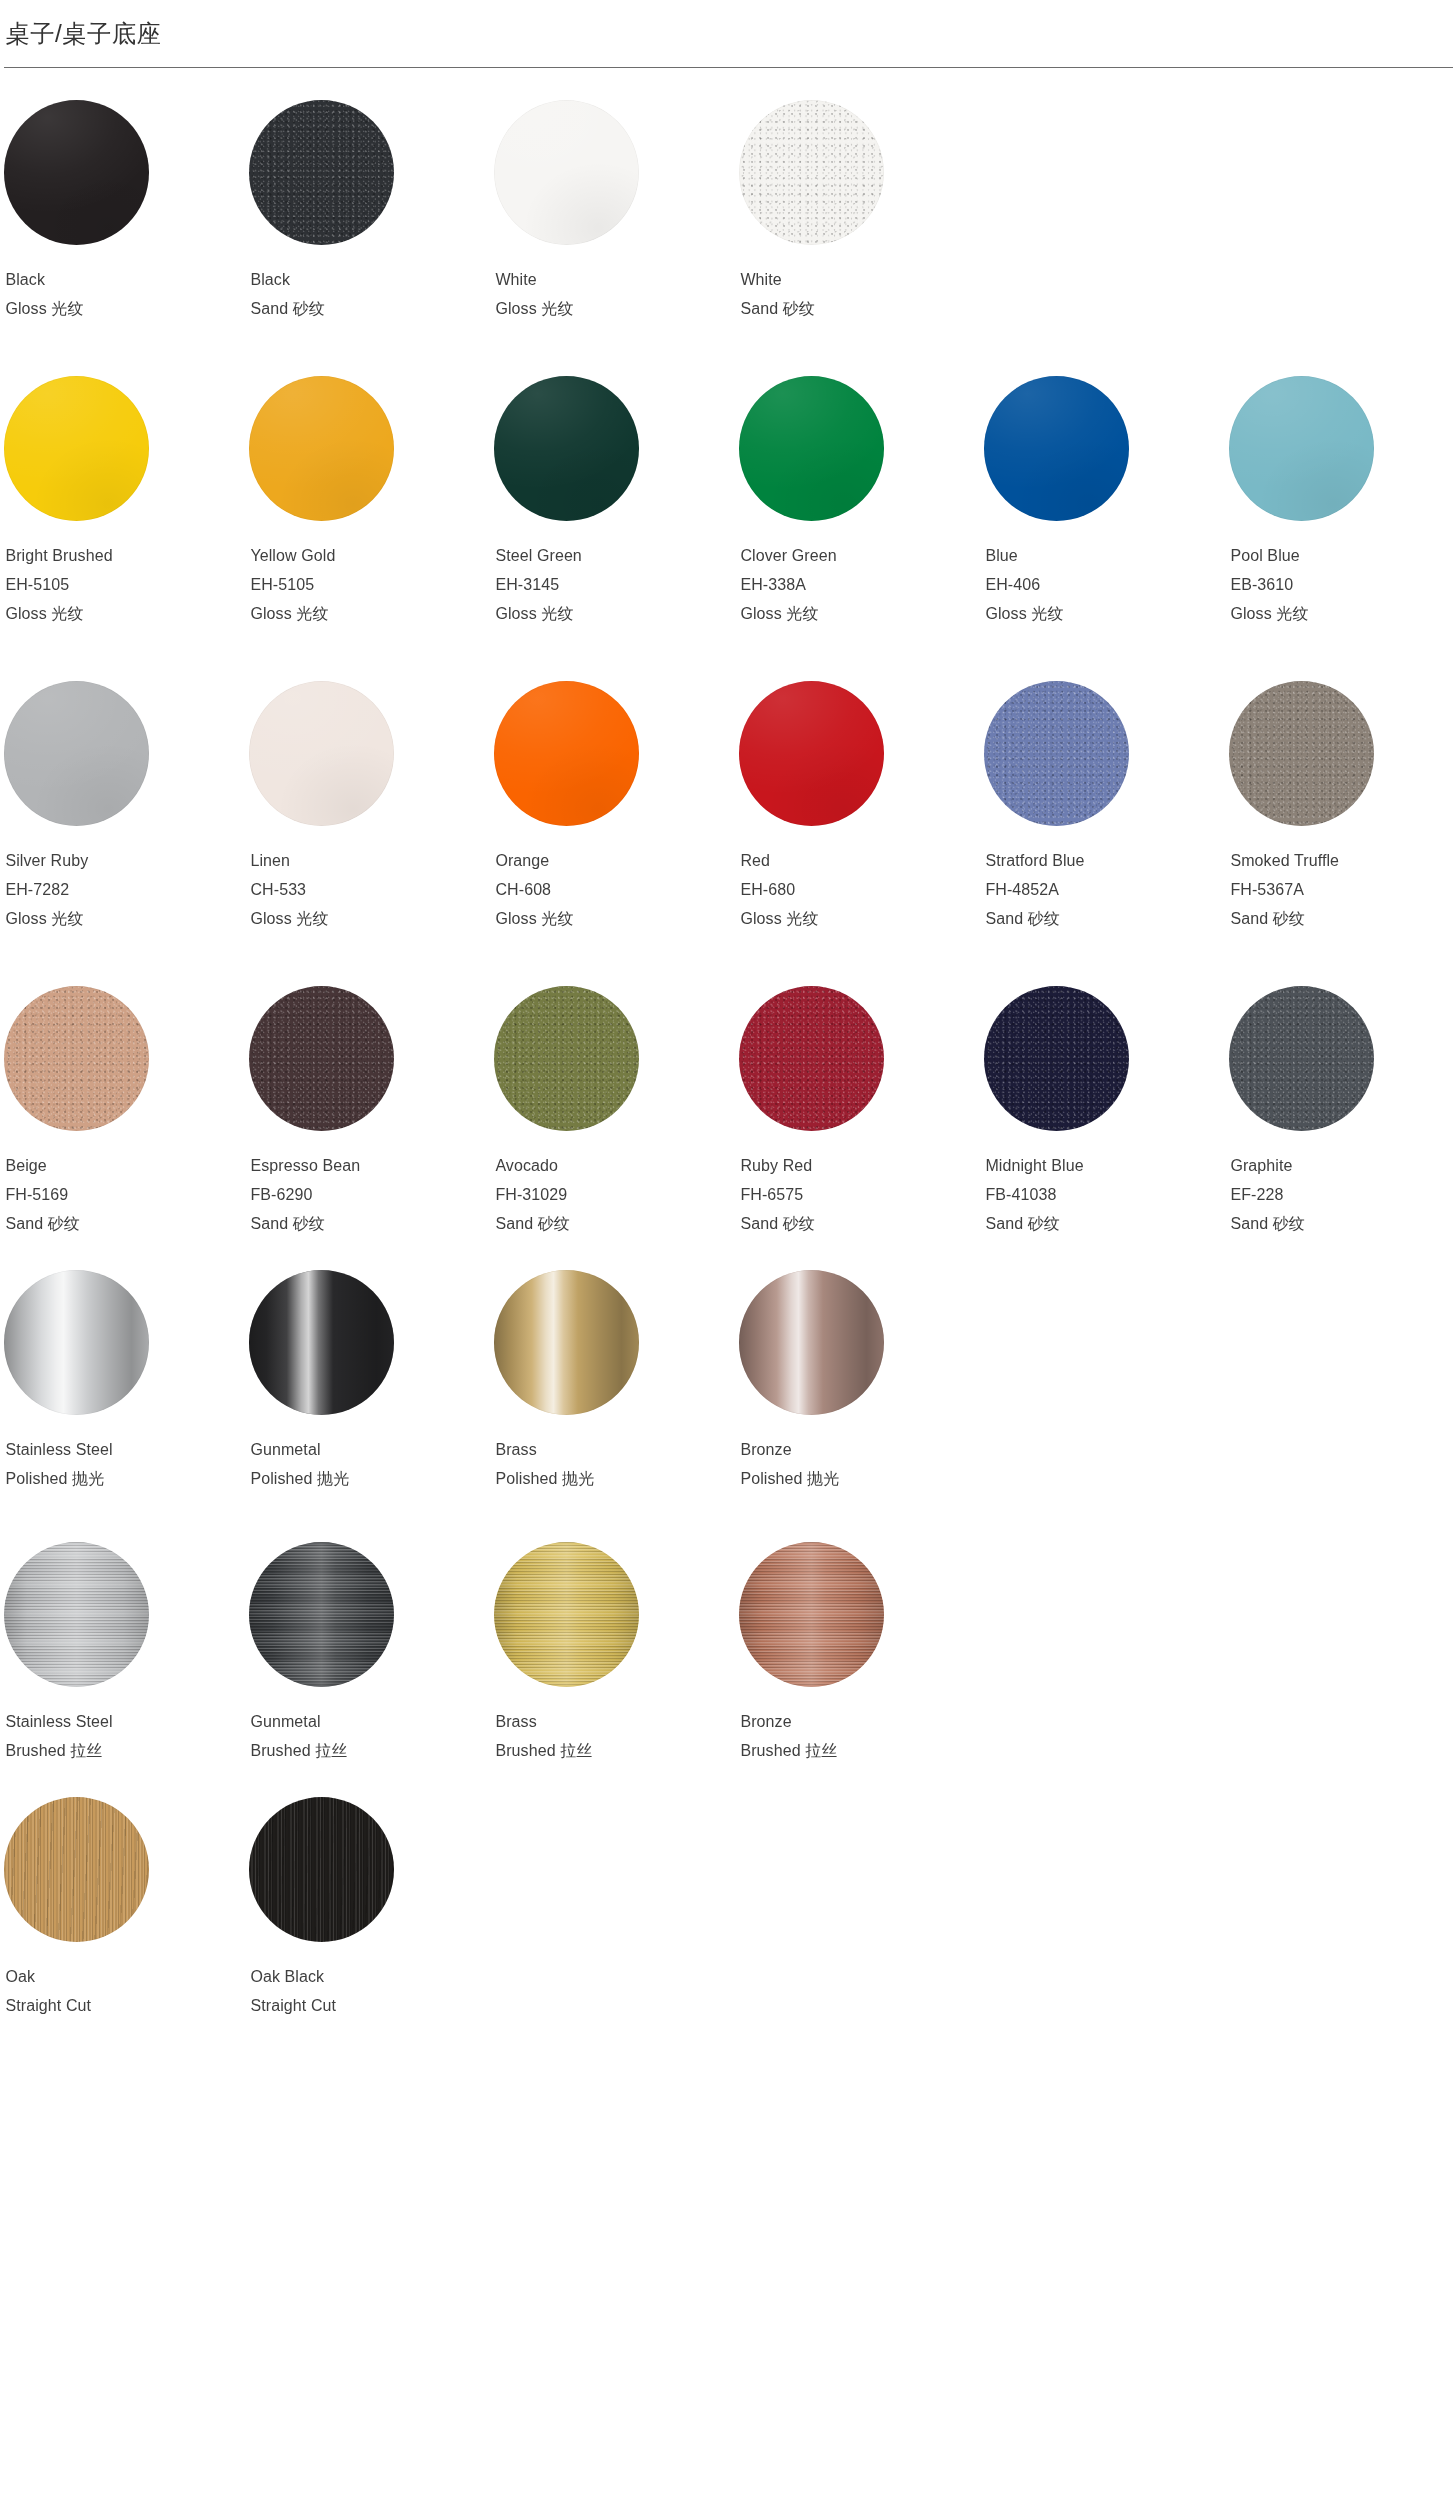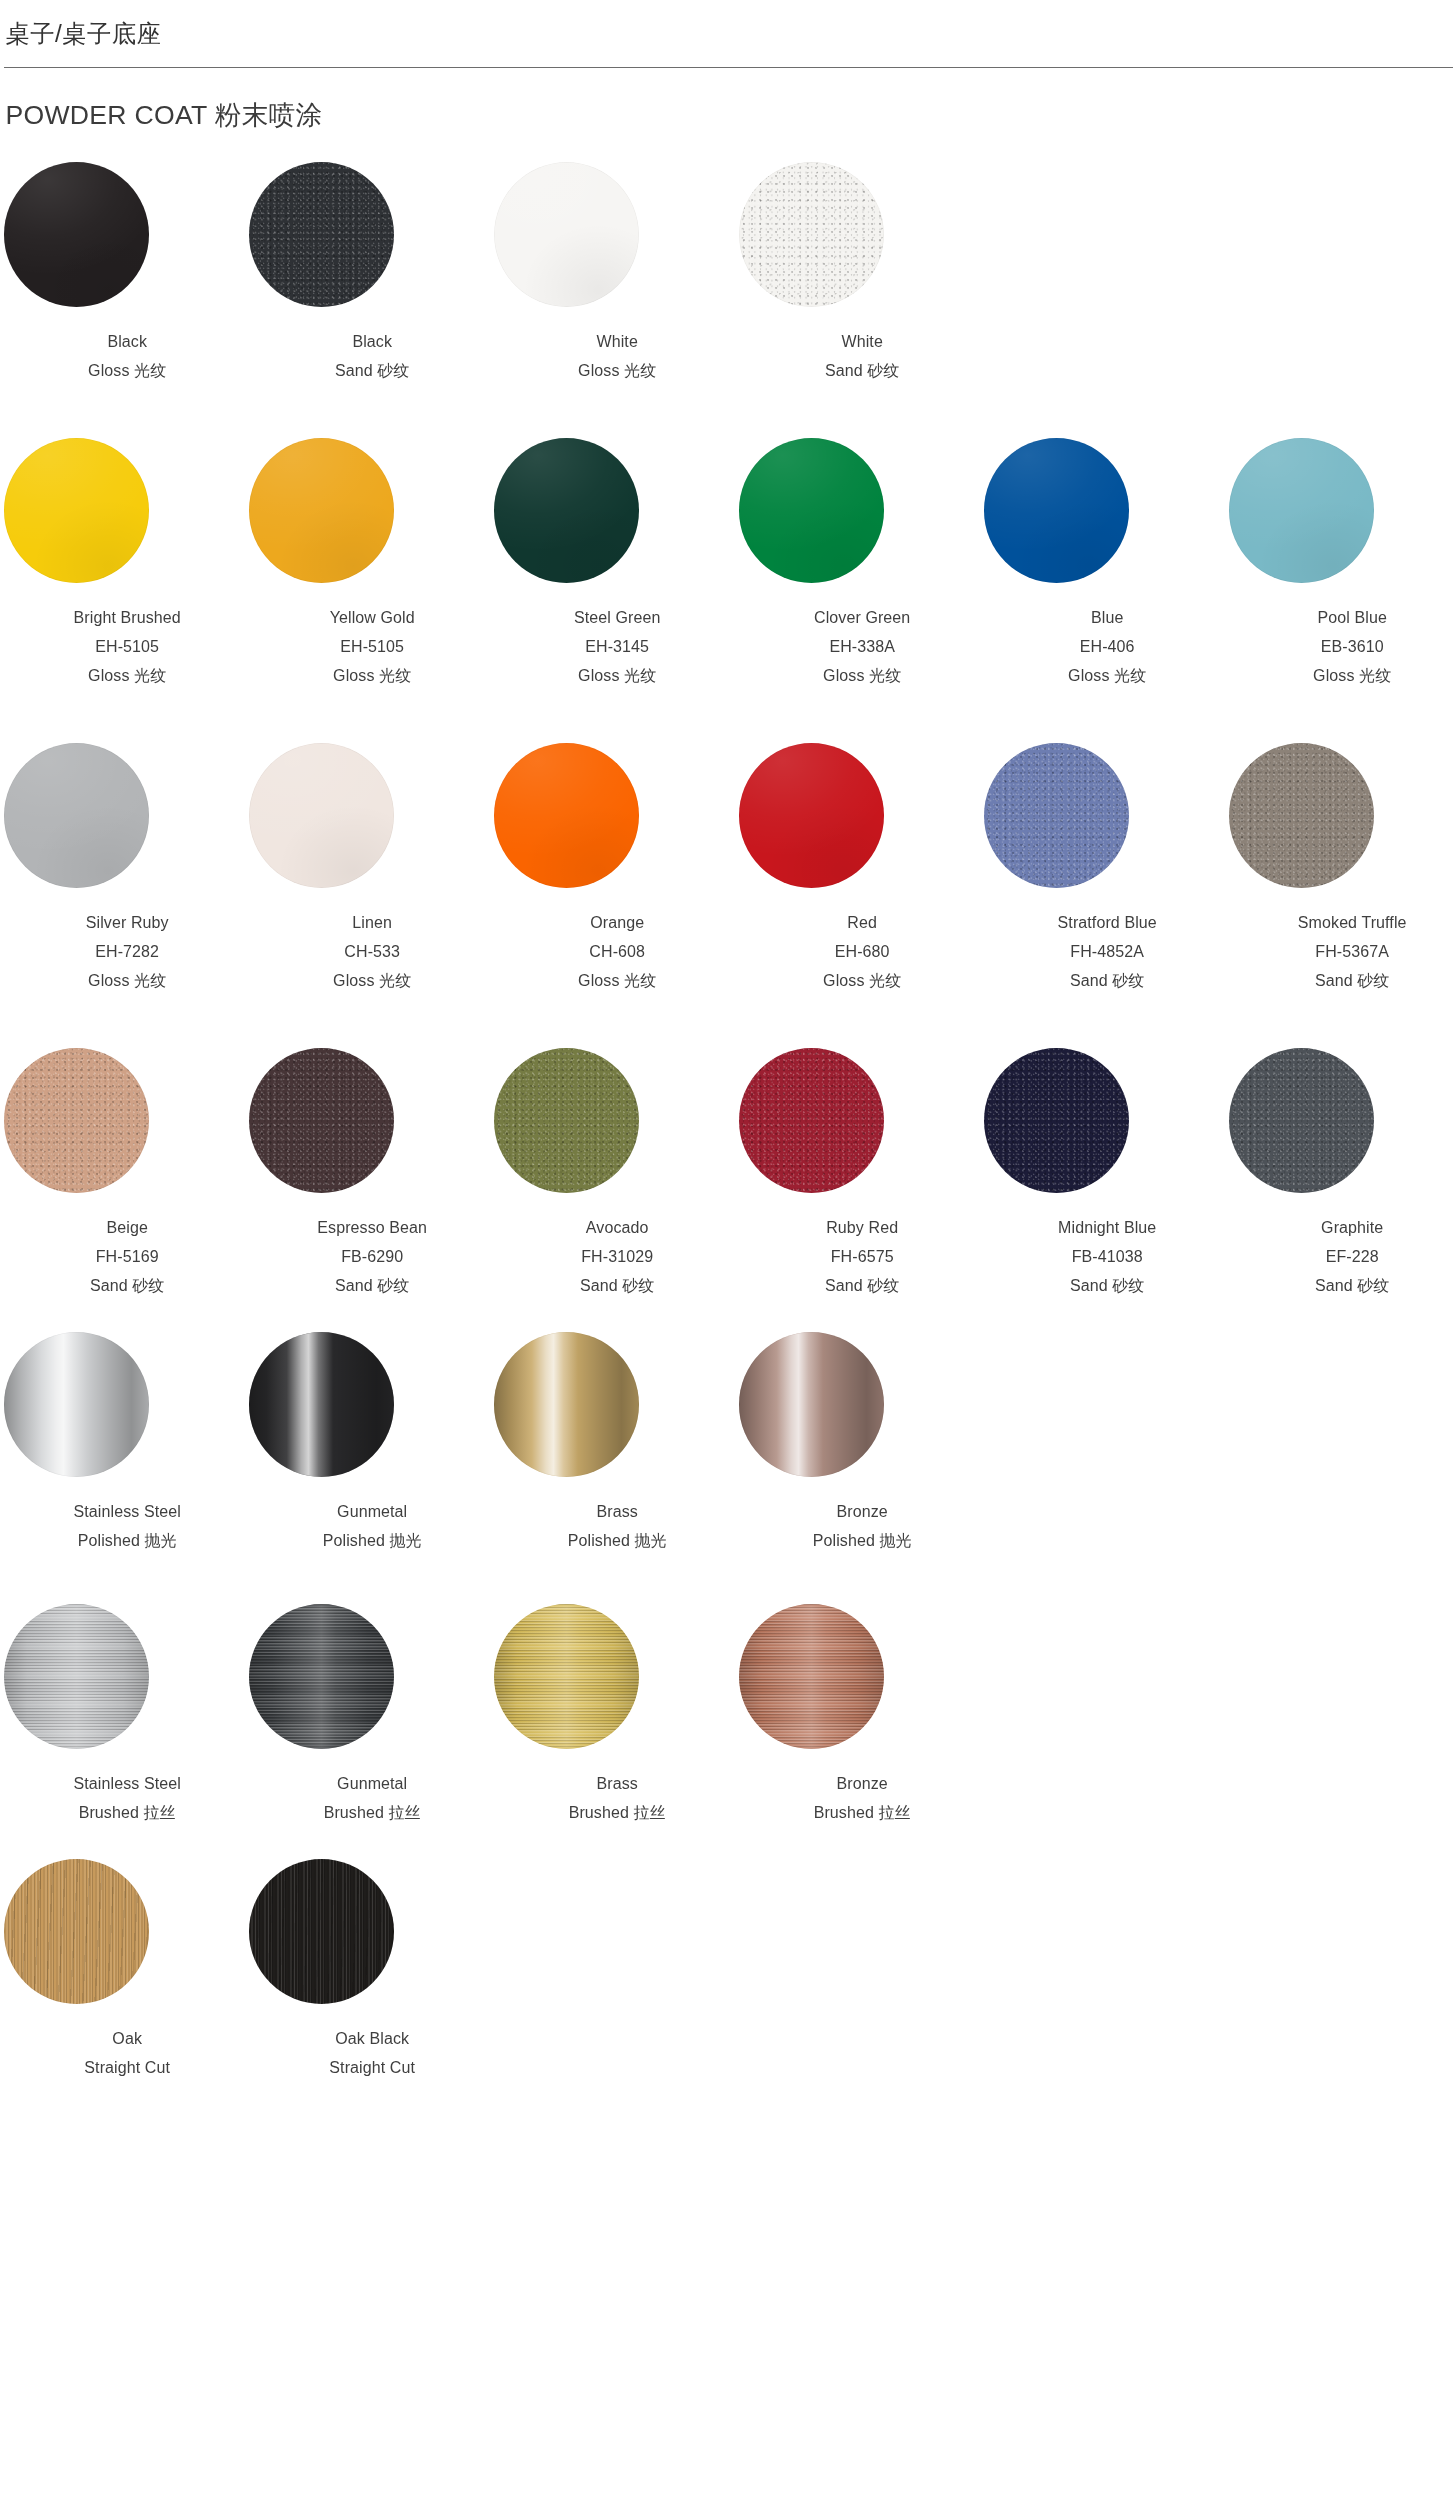--- a/index.html
+++ b/index.html
@@ -55,21 +55,20 @@
   }
 
   
   .swatch-row {
     display: flex;
     align-items: flex-start;
   }
   .swatch-cell {
     width: 245px;
     flex: 0 0 245px;
-    text-align: center;
   }
   .swatch {
     width: 145px;
     height: 145px;
     border-radius: 50%;
     position: relative;
     overflow: hidden;
     background-repeat: repeat;
   }
   .swatch.has-edge::after {
@@ -201,21 +200,20 @@
 </style>
 </head>
 <body>
 
 <div class="page" id="page-root">
     <div class="group-head">
       <div class="group-head-title">桌子/桌子底座</div>
       <div class="group-rule"></div>
     </div>
     <div class="section">
-      <div class="section-title">POWDER COAT 粉末喷涂</div>
       <div class="swatch-row">
         <div class="swatch-cell">
           <div class="swatch has-edge tex-gloss" title="Black" style="background: rgb(35, 31, 32);"></div>
           <div class="swatch-labels">
             <div class="ln">Black</div>
             <div class="ln">Gloss 光纹</div>
           </div>
         </div>
         <div class="swatch-cell">
           <div class="swatch has-edge tex-sand" title="Black" style="background: rgb(46, 49, 53);"></div>

